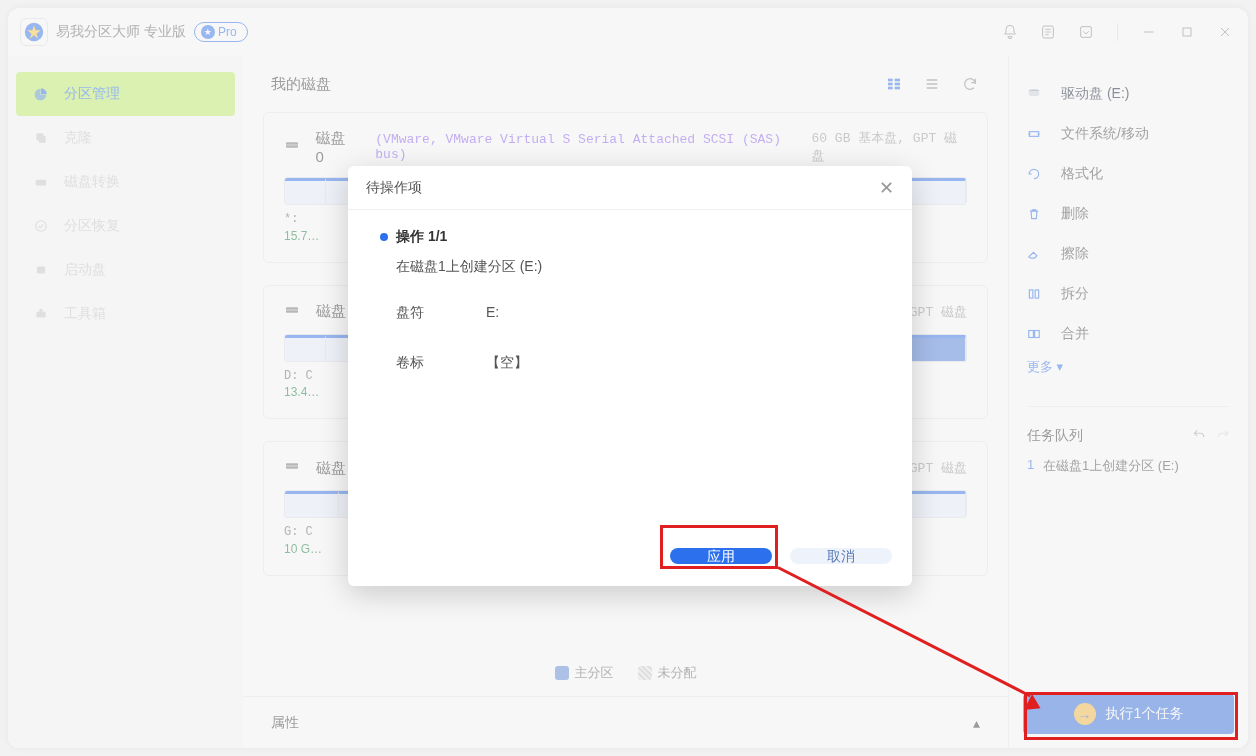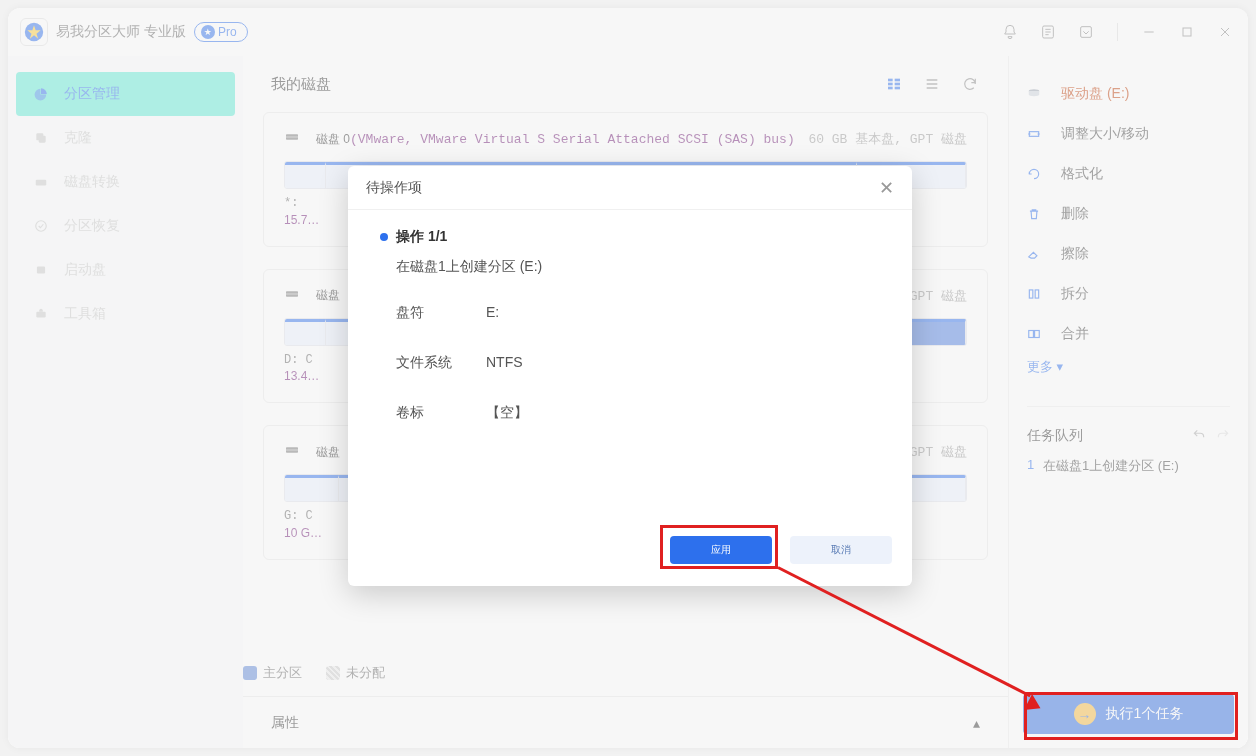--- a/index.html
+++ b/index.html
@@ -14,60 +14,60 @@
 .pro-badge { margin-left: 8px; border: 1.5px solid #2d70ed; color: #2d70ed; border-radius: 14px; padding: 2px 10px 2px 6px; font-size: 12px; display: flex; align-items: center; }
 .pro-badge .star { width: 14px; height:14px; background:#2d70ed; border-radius:50%; display:inline-flex; align-items:center; justify-content:center; color:#fff; font-size:9px; margin-right:3px; }
 .titlebar-right { margin-left: auto; display: flex; gap: 16px; align-items: center; color: #888; }
 .titlebar-right .tbtn { width: 22px; height:22px; display:flex; align-items:center; justify-content:center; cursor:pointer; }
 .titlebar-right .divider { width:1px; height:18px; background:#ddd; margin: 0 4px; }
 
 .body { flex: 1; display: flex; min-height: 0; }
 
 .sidebar { width: 235px; background: #fafbfc; padding-top: 16px; }
 .side-item { height: 44px; display: flex; align-items: center; padding: 0 22px; font-size: 14px; color: #c9c9c9; cursor: pointer; }
-.side-item.active { background: #5eead4; color: #2d70ed; border-radius: 4px; margin: 0 8px; padding: 0 14px; }
+.side-item.active { background: #bef264; color: #2d70ed; border-radius: 4px; margin: 0 8px; padding: 0 14px; }
 .side-item .icn { width: 22px; margin-right: 12px; display:inline-flex; align-items:center; justify-content:center; }
 .side-item.active .icn { color: #2d70ed; }
 
 .main { flex: 1; display: flex; flex-direction: column; background: #fff; min-width: 0; }
 .main-header { height: 56px; display: flex; align-items: center; padding: 0 28px; gap: 7px; }
 .main-title { font-size: 15px; color: #333; font-weight: 500; }
 .main-header-right { margin-left: auto; display: flex; gap: 18px; color: #8a8a8a; align-items:center; }
 .view-btn { cursor:pointer; display:flex; align-items:center; justify-content:center; width:20px; height:20px; }
 .view-btn.active { color:#2d70ed; }
 
 .disks { padding: 0 20px 8px 20px; overflow: auto; flex: 1; }
 .disk-card { border: 1px solid #e8e8e8; border-radius: 6px; margin-bottom: 22px; padding: 16px 20px; }
 .disk-head { display: flex; align-items: center; margin-bottom: 12px; }
 .disk-icon { width: 22px; margin-right: 10px; color:#666; }
-.disk-name { font-size: 12px; color: #333; font-weight:500; margin-right: 0; }
-.disk-desc { font-size: 13px; color: #701a75; font-family: "Courier New", monospace; }
+.disk-name { font-size: 15px; color: #333; font-weight:500; margin-right: 18px; }
+.disk-desc { font-size: 13px; color: #8b5cf6; font-family: "Courier New", monospace; }
 .disk-info { margin-left: auto; font-size: 13px; color: #999; font-family: "Courier New", monospace; }
 .disk-bar { height: 28px; border: 1px solid #dfe3ea; border-radius: 3px; display: flex; overflow:hidden; }
 .part { height:100%; border-right:1px solid #dfe3ea; position:relative; }
 .part.primary { background:#eaf2ff; border-top:3px solid #2d70ed; }
 .part.selected { background:#4d7de0; }
 .part-labels { display:flex; margin-top:6px; }
 .part-label { font-size:12px; color:#666; font-family:"Courier New", monospace; line-height:1.4; }
-.part-label .sz { color:#701a75; }
-
-.legend { display:flex; justify-content:flex-start; gap:24px; padding: 14px 0; font-size:13px; color:#666; }
+.part-label .sz { color:#15803d; }
+
+.legend { display:flex; justify-content:center; gap:24px; padding: 14px 0; font-size:13px; color:#666; }
 .legend-item { display:flex; align-items:center; gap:6px; }
 .legend-sw { width:14px; height:14px; border-radius:3px; }
 .legend-sw.primary { background:#5b86d8; }
 .legend-sw.unalloc { background:repeating-linear-gradient(45deg,#ccc,#ccc 2px,#eee 2px,#eee 4px); }
 
 .props-bar { height: 52px; border-top: 1px solid #e8e8e8; display:flex; align-items:center; padding: 0 28px; font-size:14px; color:#333; }
 .props-bar .caret { margin-left:auto; }
 
 .right-panel { width: 240px; border-left: 1px solid #eee; background:#fff; display:flex; flex-direction:column; padding-top: 18px; }
 .rp-top { padding: 0 18px; }
 .rp-item { display:flex; align-items:center; height: 40px; font-size:14px; color:#444; cursor:pointer; }
 .rp-item .icn { width:24px; margin-right:10px; color:#2d70ed; display:inline-flex; }
-.rp-item.head { color:#c2410c; cursor:default; }
+.rp-item.head { color:#0f172a; cursor:default; }
 .rp-item.head .icn { color:#888; }
 .rp-more { color:#2d70ed; font-size:13px; padding: 4px 0 10px 0; cursor:pointer; }
 .rp-divider { height:1px; background:#eee; margin: 20px 18px; }
 .rp-tasks-head { display:flex; align-items:center; padding: 0 18px; font-size:14px; color:#333; }
 .rp-tasks-head .icons { margin-left:auto; display:flex; gap:10px; color:#aaa; }
 .rp-task { display:flex; padding: 12px 18px 0 18px; font-size:13px; color:#444; }
 .rp-task .num { color:#2d70ed; width:16px; }
 .rp-exec { margin-top:auto; padding: 14px; }
 .exec-btn { width:100%; height:40px; background:#2d6be0; color:#fff; border:none; border-radius:4px; font-size:14px; display:flex; align-items:center; justify-content:center; gap:10px; cursor:pointer; }
 .exec-btn .circ { width:22px; height:22px; background:#f6b93b; border-radius:50%; display:flex; align-items:center; justify-content:center; color:#2d6be0; font-weight:bold; font-size:14px; }
@@ -79,21 +79,21 @@
 .dlg-close { margin-left:auto; cursor:pointer; color:#999; font-size:18px; }
 .dlg-body { flex:1; padding: 18px 32px; font-size:14px; color:#333; }
 .op-title { display:flex; align-items:center; gap:8px; font-weight:700; }
 .op-dot { width:8px; height:8px; background:#2d70ed; border-radius:50%; }
 .op-desc { margin: 12px 0 10px 16px; color:#555; }
 .op-table { margin-left:16px; }
 .op-row { display:flex; padding: 4px 0; margin-top: 24px; }
 .op-key { width:90px; color:#555; }
 .op-val { color:#555; }
 .dlg-foot { padding: 16px 20px 22px 20px; display:flex; justify-content:flex-end; gap:18px; }
-.dlg-btn { width:102px; height:28px; border-radius:4px; font-size:10px; cursor:pointer; border:none; }
+.dlg-btn { width:102px; height:16px; border-radius:16px; font-size:14px; cursor:pointer; border:none; }
 .dlg-btn.apply { background:#2d70ed; color:#fff; }
 .dlg-btn.cancel { background:#edf2fb; color:#5a7cb5; }
 
 
 .redbox { position:absolute; border:3px solid #e02020; pointer-events:none; }
 .arrow-line { position:absolute; background:#e02020; height:3px; transform-origin: left center; pointer-events:none; }
 .arrow-head { position:absolute; width:0; height:0; border-left:14px solid #e02020; border-top:9px solid transparent; border-bottom:9px solid transparent; transform-origin: left center; pointer-events:none; }
 
 svg { width: 1em; height: 1em; fill: currentColor; }
 </style>
@@ -326,21 +326,21 @@
             </span>
           <span>驱动盘  (E:)</span>
         </div>
         <div class="rp-item">
             <span class="icn">
               <svg viewBox="0 0 24 24">
                 <rect x="4" y="8" width="16" height="8" fill="none" stroke="currentColor" stroke-width="2"></rect>
                 <path d="M2 12h4m12 0h4" stroke="currentColor" stroke-width="2"></path>
               </svg>
             </span>
-            <span>调整大小/移动</span>
+            <span>文件系统/移动</span>
           </div>
         <div class="rp-item">
             <span class="icn">
               <svg viewBox="0 0 24 24">
                 <path d="M4 12a8 8 0 118 8" fill="none" stroke="currentColor" stroke-width="2"></path>
                 <path d="M4 8v4h4" fill="none" stroke="currentColor" stroke-width="2"></path>
               </svg>
             </span>
             <span>格式化</span>
           </div>
@@ -418,24 +418,20 @@
       <span class="op-dot"></span>
       <span>操作 1/1</span>
     </div>
     <div class="op-desc">在磁盘1上创建分区 (E:)</div>
     <div class="op-table" id="op-rows">
         <div class="op-row">
           <span class="op-key">盘符</span>
           <span class="op-val">E:</span>
         </div>
         <div class="op-row">
-          <span class="op-key">文件系统</span>
-          <span class="op-val">NTFS</span>
-        </div>
-        <div class="op-row">
           <span class="op-key">卷标</span>
           <span class="op-val">【空】</span>
         </div>
       </div>
   </div>
   <div class="dlg-foot">
     <button class="dlg-btn apply"><span>应用</span></button>
     <button class="dlg-btn cancel"><span>取消</span></button>
   </div>
 </div>

